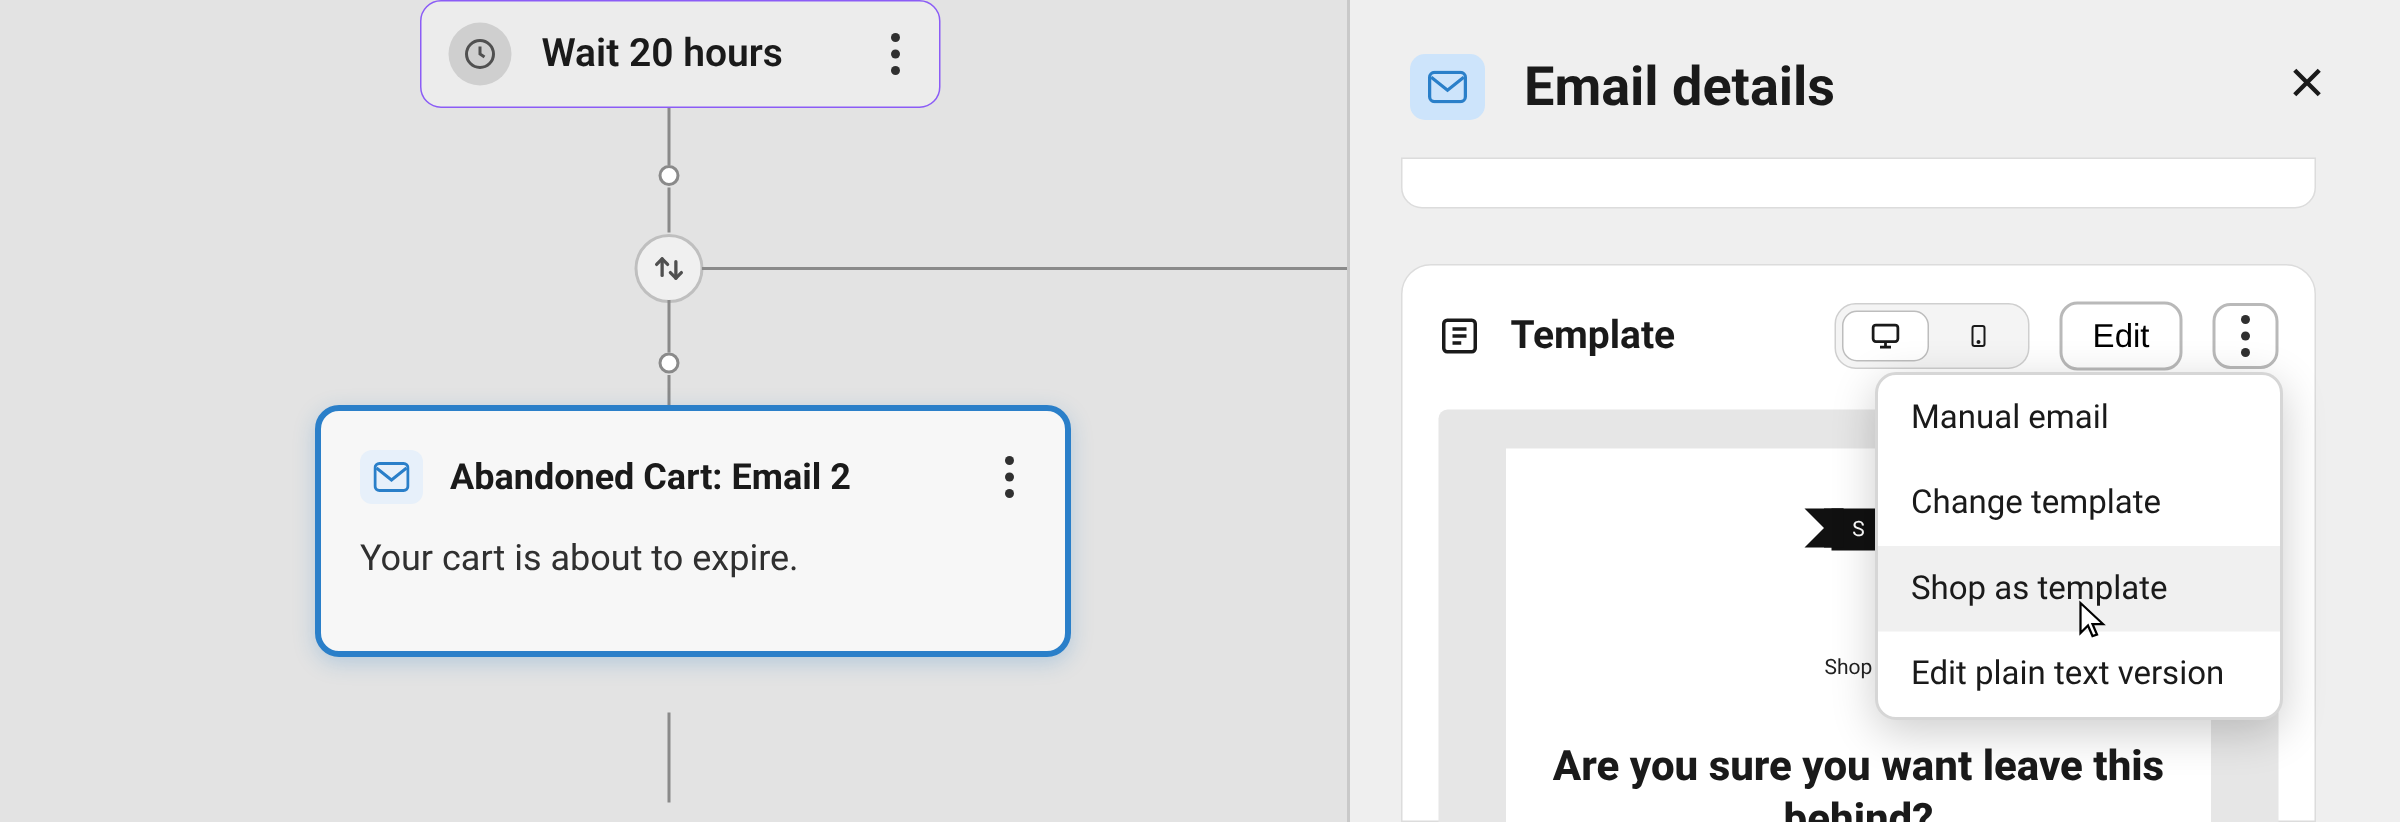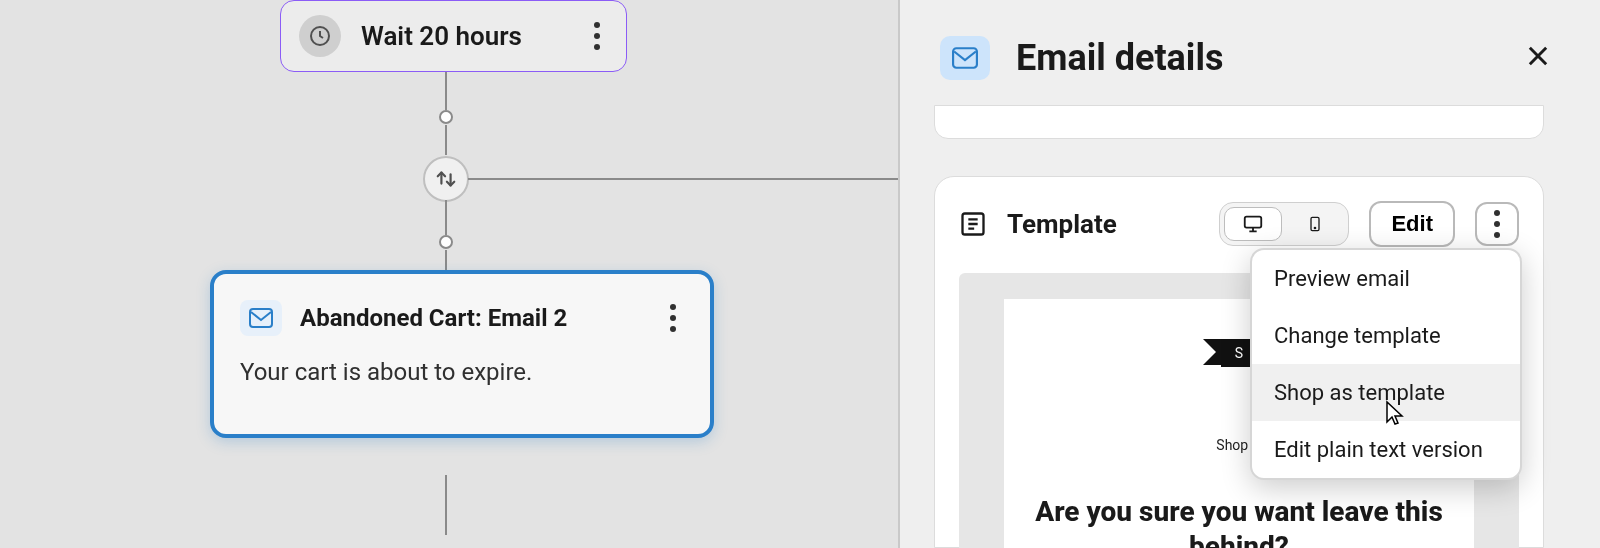--- a/index.html
+++ b/index.html
@@ -236,21 +236,21 @@
     background: #fff;
     border: 1px solid #bdbdbd;
   }
 
   .edit-btn {
     border: 2px solid #b9b9b9;
     background: #fff;
     border-radius: 12px;
     padding: 8px 20px;
     font-size: 22px;
-    font-weight: 700;
+    font-weight: 400;
     cursor: pointer;
   }
   .kebab2 {
     border: 2px solid #b9b9b9;
     background: #fff;
     border-radius: 12px;
     width: 44px; height: 44px;
     display: flex;
     flex-direction: column;
     align-items: center;
@@ -447,21 +447,21 @@
       <div class="preview-inner">
         <span class="ribbon">S</span><br>
         <span class="shop-link">Shop N</span>
         <div class="preview-heading">Are you sure you want leave this behind?</div>
       </div>
     </div>
   </div>
 </div>
 
 <div class="menu">
-  <div class="menu-item">Preview email</div>
+  <div class="menu-item">Manual email</div>
   <div class="menu-item">Change template</div>
   <div class="menu-item hover">Shop as template</div>
   <div class="menu-item">Edit plain text version</div>
 </div>
 
 <svg class="cursor" width="24" height="28" viewBox="0 0 24 28">
   <path d="M5 2 L5 22 L10 17 L13 24 L16 23 L13 16 L20 16 Z" fill="#fff" stroke="#000" stroke-width="1.5"></path>
 </svg>
 
 </body></html>

